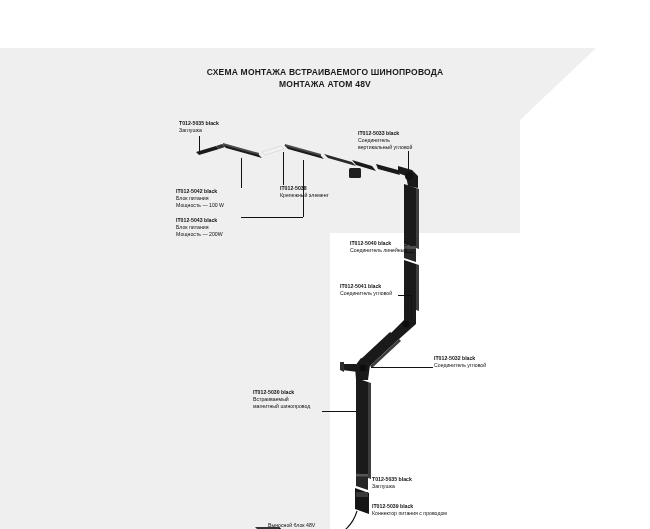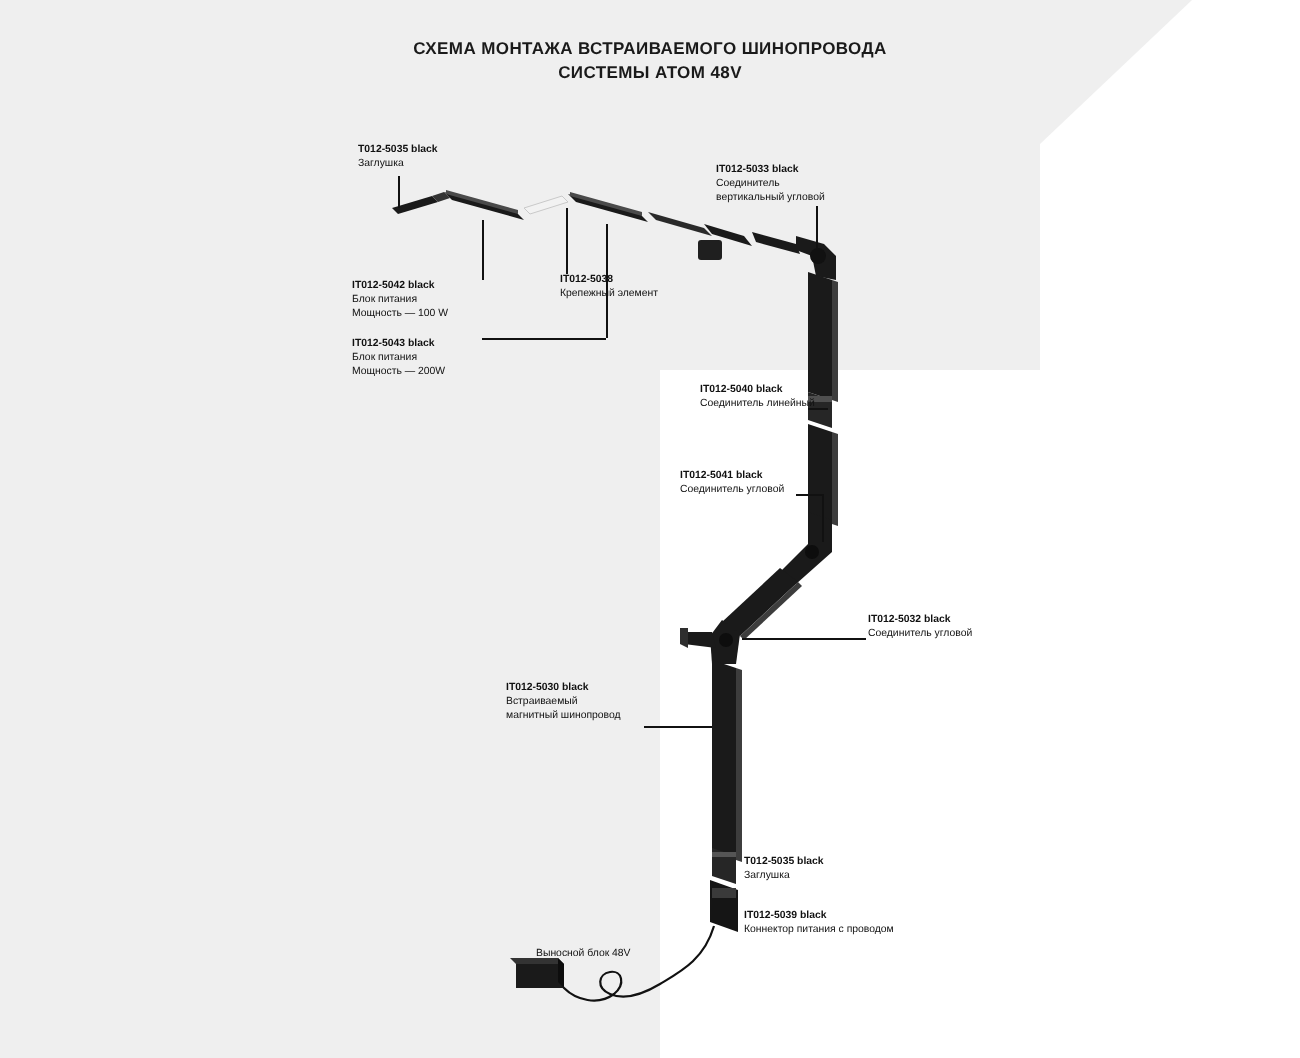--- a/index.html
+++ b/index.html
@@ -11,20 +11,21 @@
     width: 650px;
     height: 529px;
     font-family: "Liberation Sans", sans-serif;
     overflow: hidden;
   }
   #stage {
     position: relative;
     width: 650px;
     height: 431px;
     background: #ffffff;
+    margin-top: 48px;
   }
   
   .bg-panel {
     position: absolute;
     background: #efefef;
   }
   .title {
     position: absolute;
     top: 18px;
     left: 0;
@@ -151,21 +152,21 @@
 
     <g>
       <polygon points="258,482 282,482 282,494 258,494" fill="#1a1a1a"></polygon>
       <polygon points="258,482 282,482 279,479 255,479" fill="#333333"></polygon>
       <polygon points="282,482 282,494 279,491 279,479" fill="#0d0d0d"></polygon>
     </g>
   </svg>
 
   <div class="title">
     <span>СХЕМА МОНТАЖА ВСТРАИВАЕМОГО ШИНОПРОВОДА</span>
-    <span class="line2">СИСТЕМЫ АТОМ 48V</span>
+    <span class="line2">МОНТАЖА АТОМ 48V</span>
   </div>
 
   <div class="label" style="left:179px; top:72px;">
     <span class="code">T012-5035 black</span>
     <span class="desc">Заглушка</span>
   </div>
   <div class="leader v" style="left:199px; top:88px; height:16px;"></div>
 
   <div class="label" style="left:176px; top:140px;">
     <span class="code">IT012-5042 black</span>

